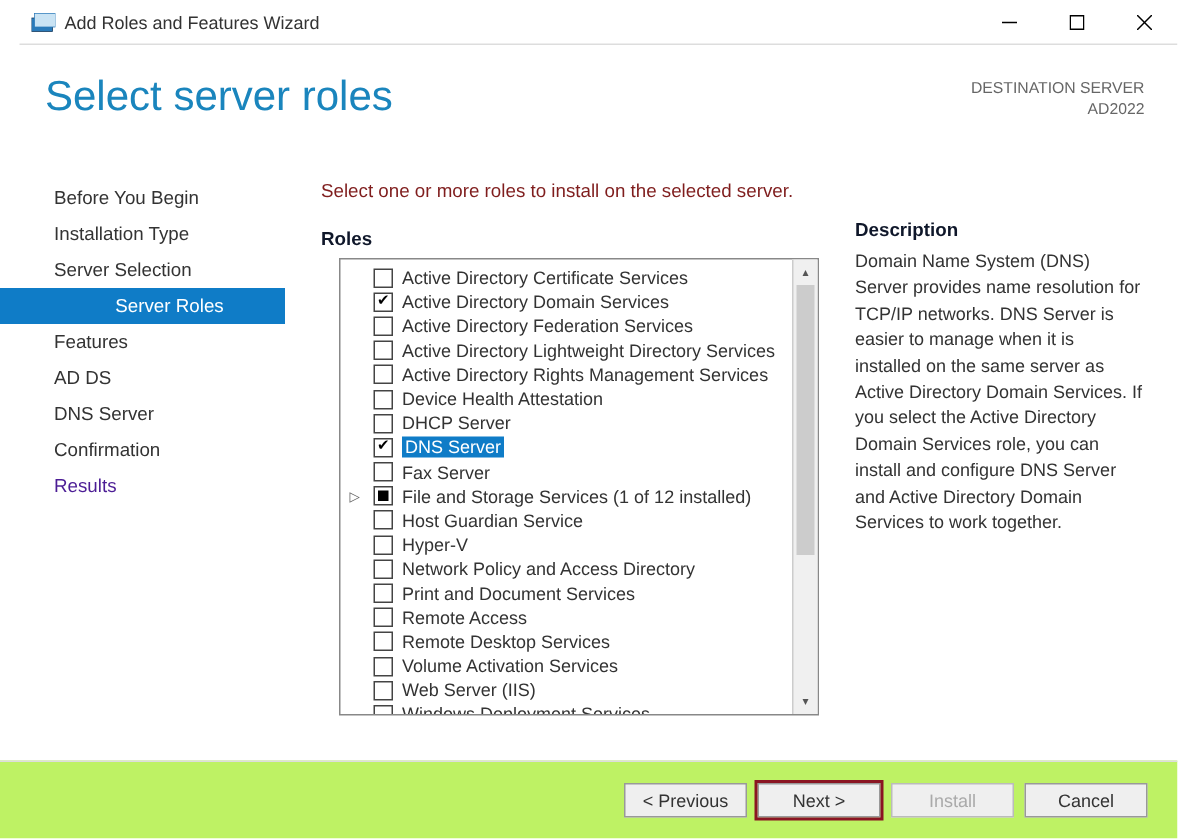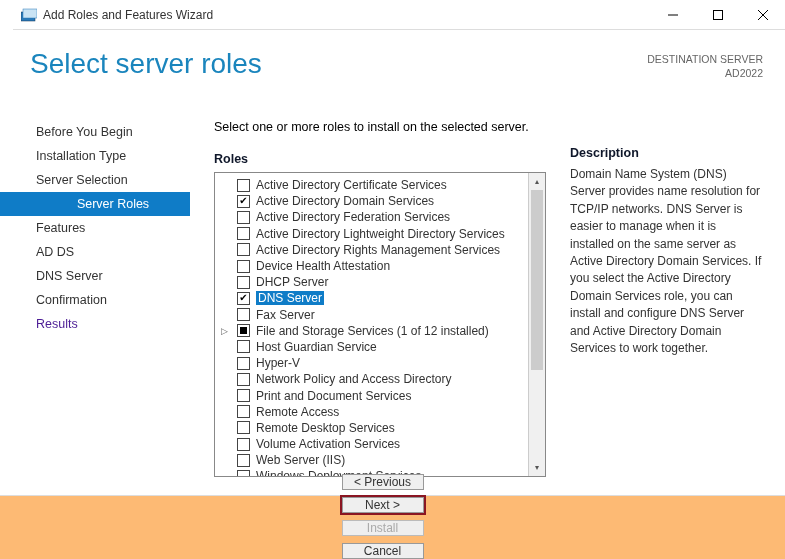--- a/index.html
+++ b/index.html
@@ -13,39 +13,39 @@
   .header-zone { position: relative; padding: 18px 0 0 30px; height: 90px; }
   .header-title { font-size: 28px; color: #1a85bd; font-weight: 300; }
   .dest-block { position: absolute; right: 22px; top: 22px; text-align: right; font-size: 10.5px; color: #666; line-height: 1.35; }
   .content { display: flex; padding: 0 0 0 0; height: 370px; }
   .sidebar { width: 190px; padding-top: 0; }
   .sidebar-item { padding: 5px 0 5px 36px; font-size: 12.5px; color: #333; cursor: default; }
   .sidebar-item.active { background: #0f7cc7; color: #fff; text-align: center; }
   .sidebar-item.disabled { color: #4c1d95; }
   .main { flex: 1; padding: 0 22px 0 24px; display: flex; gap: 24px; }
   .main-left { width: 332px; display: flex; flex-direction: column; }
-  .instruction { font-size: 12.5px; color: #000000; margin-bottom: 18px; }
+  .instruction { font-size: 12.5px; color: #7f1d1d; margin-bottom: 18px; }
   .section-label { font-size: 12.5px; font-weight: 600; color: #0f172a; margin-bottom: 6px; }
-  .roles-box { border: 1px solid #888; height: 305px; position: relative; background: #fff; }
+  .roles-box { border: 1px solid #888; height: 305px; position: relative; background: #fff; margin-left: 12px; }
   .roles-scroll { position: absolute; left: 0; right: 18px; top: 0; bottom: 0; overflow: hidden; padding: 4px 0; }
   .role-row { display: flex; align-items: center; height: 16.2px; padding-left: 22px; font-size: 12px; color: #333; position: relative; }
   .role-row.selected .lbl { background: #0f7cc7; color: #fff; padding: 0 2px; }
   .role-row .expander { position: absolute; left: 6px; top: 3px; font-size: 9px; color: #666; }
   .cb { width: 13px; height: 13px; border: 1px solid #444; margin-right: 6px; display: inline-flex; align-items: center; justify-content: center; background: #fff; flex-shrink: 0; font-size: 10px; line-height: 1; }
   .cb.checked::after { content: "✔"; color: #000; font-size: 10px; }
   .cb.partial::after { content: ""; width: 7px; height: 7px; background: #000; display: block; }
   .cb.checked.sel::after { color: #000; }
   .lbl { white-space: nowrap; }
   .roles-sb { position: absolute; right: 0; top: 0; bottom: 0; width: 17px; background: #f0f0f0; border-left: 1px solid #ccc; display: flex; flex-direction: column; }
   .sb-btn { height: 17px; display: flex; align-items: center; justify-content: center; color: #555; font-size: 8px; }
   .sb-track { flex: 1; position: relative; }
   .sb-thumb { position: absolute; left: 2px; right: 2px; top: 0; height: 180px; background: #ccc; }
   .desc-panel { flex: 1; padding-top: 26px; }
   .desc-text { font-size: 12px; color: #333; line-height: 1.45; margin-top: 6px; }
-  .footer { position: absolute; left: 0; right: 0; bottom: 0; height: 64px; border-top: 1px solid #ddd; background: #fdba74; display: flex; justify-content: flex-end; align-items: center; padding-right: 20px; gap: 7px; flex-direction: column; }
+  .footer { position: absolute; left: 0; right: 0; bottom: 0; height: 52px; border-top: 1px solid #ddd; background: #bef264; display: flex; justify-content: flex-end; align-items: center; padding-right: 20px; gap: 7px; }
   .btn { height: 23px; min-width: 82px; border: 1px solid #999; background: #efefef; font-size: 12px; color: #333; padding: 0 10px; display: inline-flex; align-items: center; justify-content: center; }
   .btn.disabled { color: #aaa; border-color: #bbb; }
   .btn.highlight { outline: 2px solid #8a1522; outline-offset: 0; }
 </style>
 </head>
 <body>
 
 <div class="titlebar">
   <span class="icon">
     <svg width="16" height="14" viewBox="0 0 16 14">

